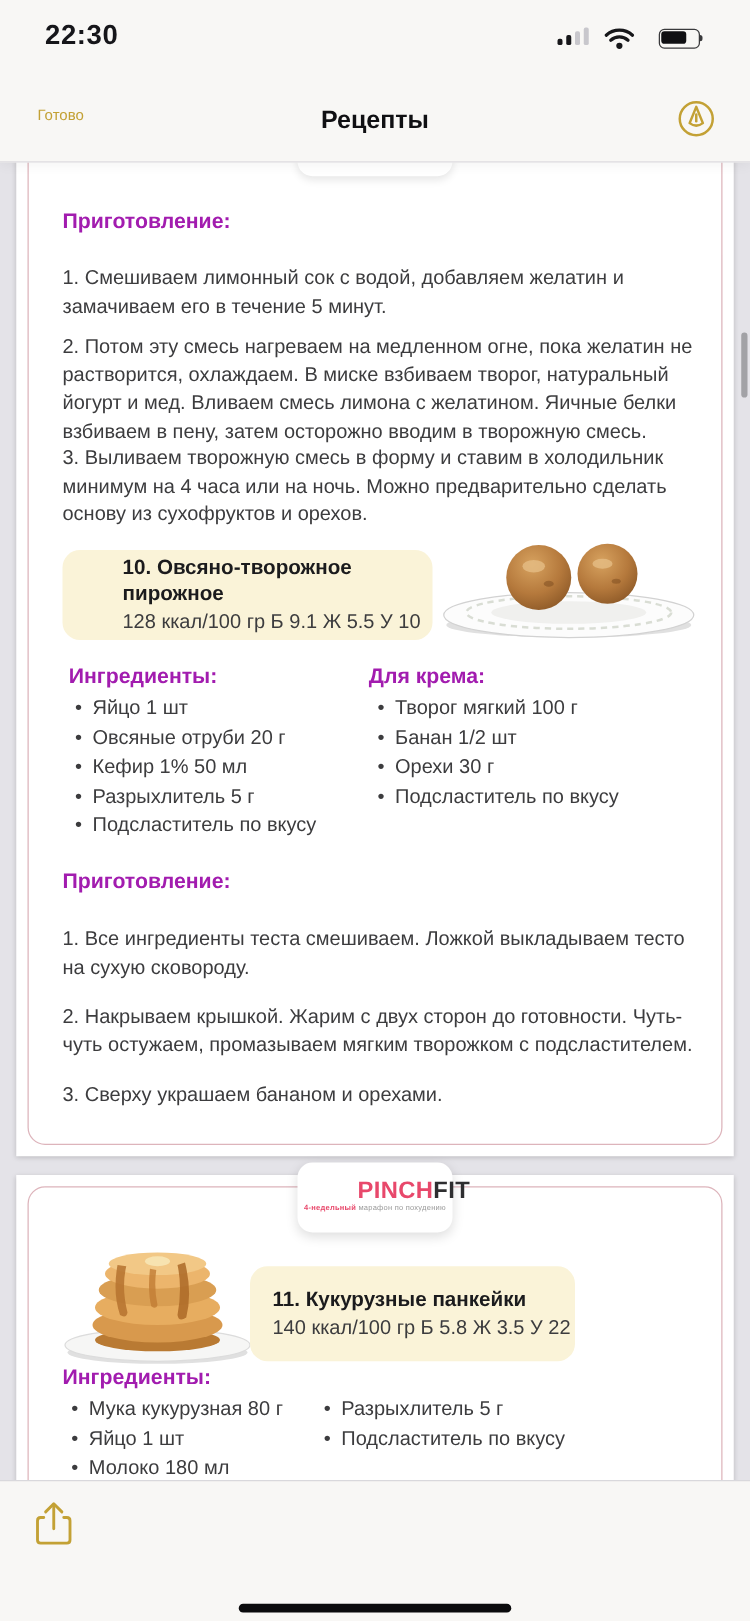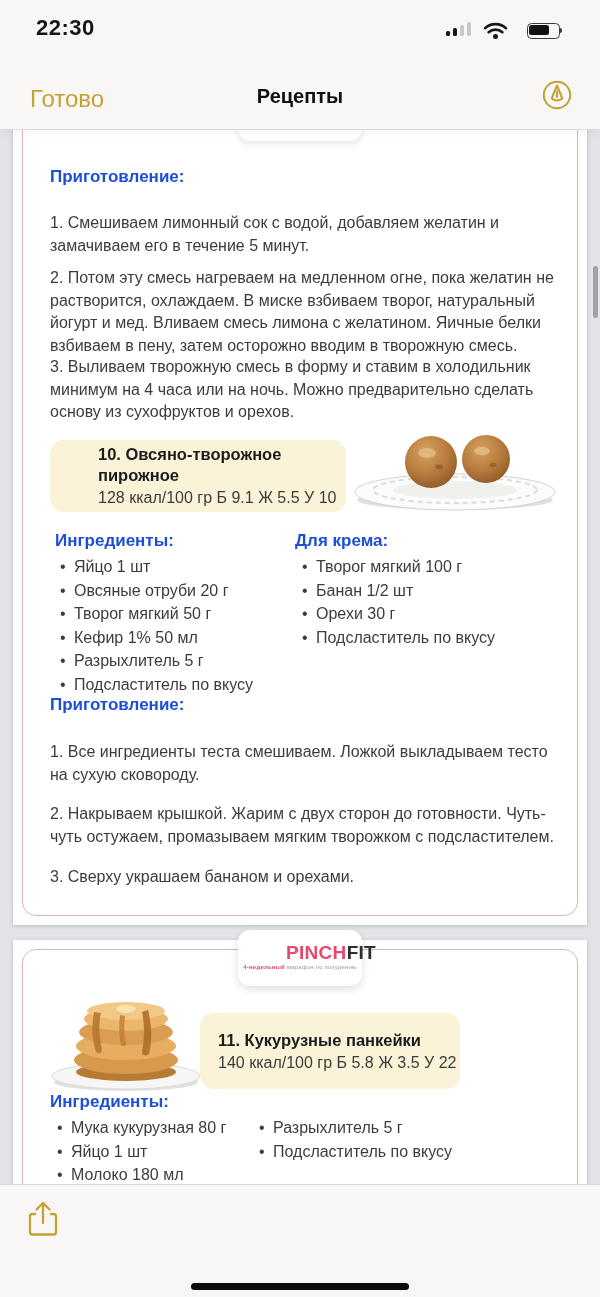--- a/index.html
+++ b/index.html
@@ -21,21 +21,21 @@
   .cell .b1{left:0;height:5px;background:#17171a;}
   .cell .b2{left:7px;height:8px;background:#17171a;}
   .cell .b3{left:14px;height:11px;}
   .cell .b4{left:21px;height:14px;}
   .wifi{right:92px;width:25px;height:18px;}
   .batt{right:33px;width:40px;height:17px;}
   .batt .body{position:absolute;left:0;top:1px;width:31px;height:14px;border:1.5px solid #3a3a3c;border-radius:4.5px;}
   .batt .fill{position:absolute;left:2px;top:3px;width:20px;height:10px;background:#101013;border-radius:2.5px;}
   .batt .nub{position:absolute;right:5px;top:6px;width:2.5px;height:5px;background:#3a3a3c;border-radius:0 2px 2px 0;}
 
-  .done{position:absolute;left:30px;top:85px;font-size:24px;color:#c3a135;background:none;border:none;padding:0;font-family:inherit;}
+  .done{position:absolute;left:30px;top:85px;font-size:12px;color:#c3a135;background:none;border:none;padding:0;font-family:inherit;}
   .navtitle{position:absolute;left:0;right:0;top:85px;text-align:center;font-size:20px;font-weight:700;color:#101013;}
   .markup-btn{position:absolute;right:26px;top:78px;width:34px;height:34px;background:none;border:none;padding:0;}
 
   
   .content{position:absolute;top:129px;left:0;right:0;bottom:112px;overflow:hidden;background:#e4e3e8;z-index:10;}
   .page{position:absolute;left:13px;width:574px;background:#ffffff;box-shadow:0 1px 4px rgba(0,0,0,0.18);}
   .pageborder{position:absolute;border:1px solid rgba(199,130,141,0.6);border-radius:14px;pointer-events:none;}
   .page1{top:-12px;height:808px;}
   .page1 .pageborder{left:9px;right:9px;top:-24px;bottom:9px;}
   .page2{top:811px;height:420px;}
@@ -45,21 +45,21 @@
     border-radius:0 0 12px 12px;box-shadow:0 3px 7px rgba(0,0,0,0.10);z-index:12;}
 
   .logo-tab{position:absolute;left:238px;top:801px;width:124px;height:56px;background:#fff;border-radius:12px;
     box-shadow:0 3px 9px rgba(0,0,0,0.13);z-index:12;text-align:center;}
   .brand{margin-top:13px;font-size:19px;font-weight:800;letter-spacing:.3px;line-height:19px;}
   .brand .pink{color:#e8486b;margin-left:48px;}
   .brand .dark{color:#2e2e30;}
   .tagline{margin-top:2px;font-size:6px;letter-spacing:.2px;white-space:nowrap;color:#9a9a9a;}
   .tagline .acc{color:#e8486b;font-weight:700;}
 
-  .h-pink{position:absolute;font-size:17px;font-weight:700;color:#1d4ed8;}
+  .h-pink{position:absolute;font-size:17px;font-weight:700;color:#a21caf;}
   .para{position:absolute;width:507px;font-size:16px;line-height:22.5px;color:#3c3c3e;margin-top:33px;}
 
   .card{position:absolute;background:#faf3d8;border-radius:14px;display:flex;flex-direction:column;justify-content:center;padding-left:18px;box-sizing:border-box;}
   .card .ct{font-size:16.5px;font-weight:700;color:#1b1b1d;line-height:21px;}
   .card .cn{font-size:16px;color:#3c3c3e;line-height:21px;margin-top:1px;}
 
   ul.blist{position:absolute;list-style:none;margin:0;padding:0;}
   ul.blist li{position:relative;padding-left:16px;font-size:16px;line-height:23.5px;color:#3c3c3e;}
   ul.blist li::before{content:"•";position:absolute;left:2px;color:#3c3c3e;}
 
@@ -146,21 +146,20 @@
           <ellipse cx="139" cy="31" rx="8" ry="4" fill="#e5bd85" opacity="0.8"></ellipse>
           <ellipse cx="96" cy="47" rx="4" ry="2.4" fill="#7a4a1e" opacity="0.5"></ellipse>
           <ellipse cx="150" cy="45" rx="3.6" ry="2" fill="#7a4a1e" opacity="0.5"></ellipse>
         </svg>
       </div>
 
       <div class="h-pink" style="left:42px;top:414px;">Ингредиенты:</div>
       <ul class="blist" style="left:45px;top:438px;">
         <li>Яйцо 1 шт</li>
         <li>Овсяные отруби 20 г</li>
-        <li>Творог мягкий 50 г</li>
         <li>Кефир 1% 50 мл</li>
         <li>Разрыхлитель 5 г</li>
         <li>Подсластитель по вкусу</li>
       </ul>
 
       <div class="h-pink" style="left:282px;top:414px;">Для крема:</div>
       <ul class="blist" style="left:287px;top:438px;">
         <li>Творог мягкий 100 г</li>
         <li>Банан 1/2 шт</li>
         <li>Орехи 30 г</li>

